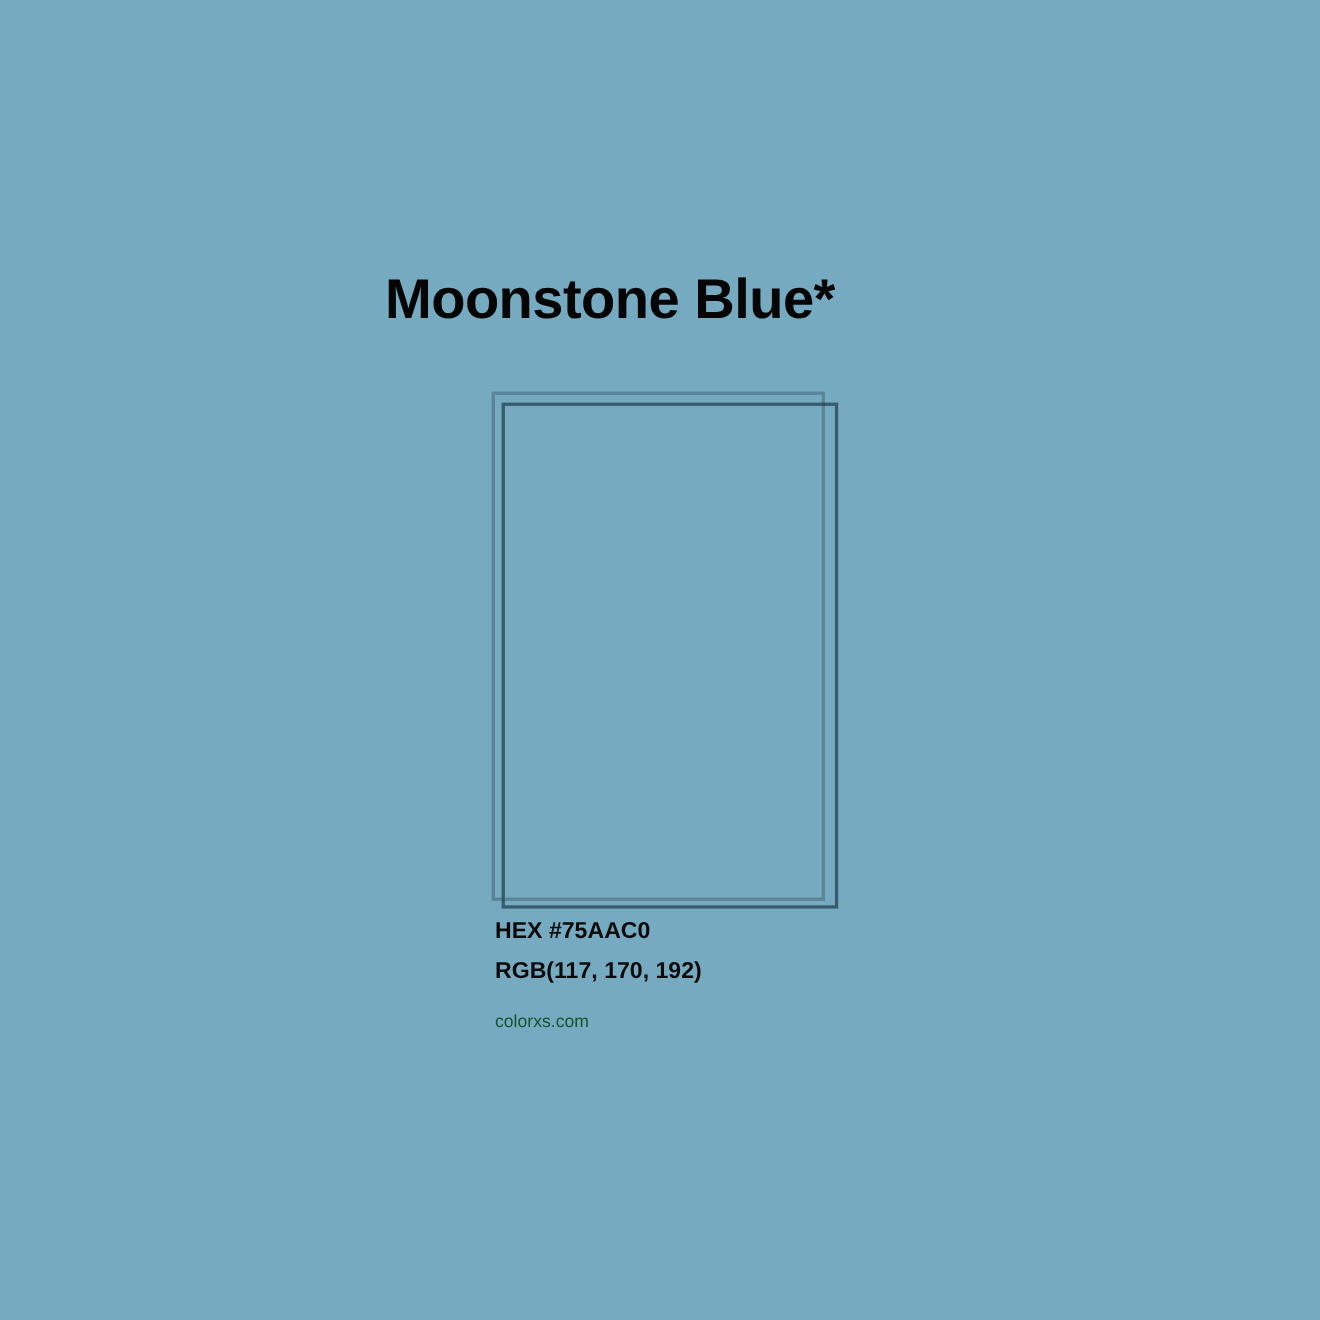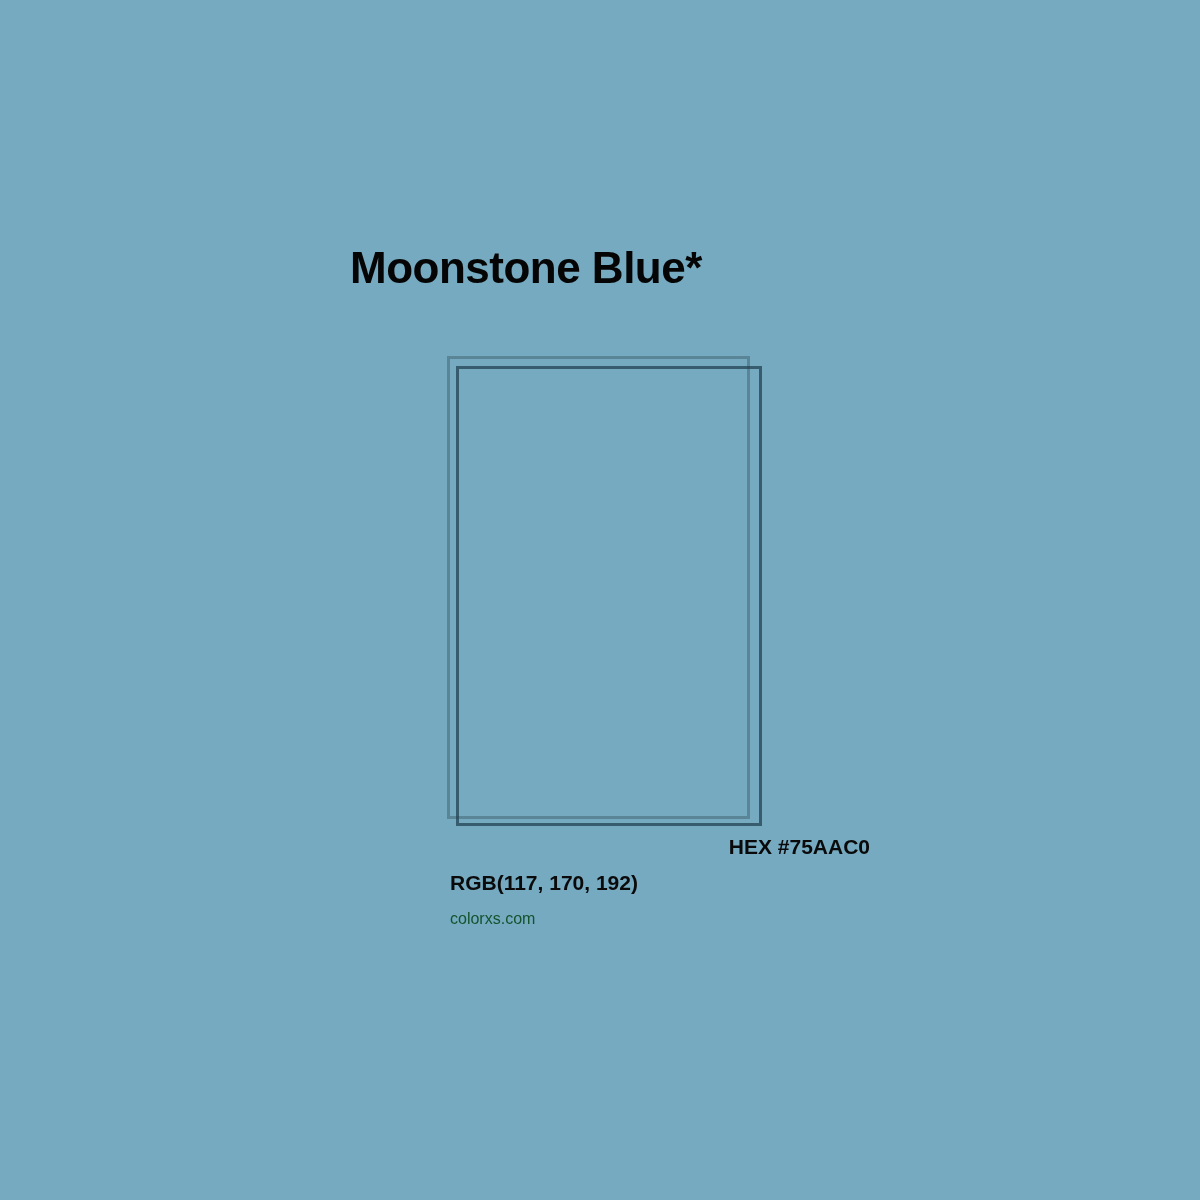--- a/index.html
+++ b/index.html
@@ -21,21 +21,21 @@
     inset: 0;
     width: 1200px;
     height: 1200px;
   }
 
   
   .color-title {
     position: absolute;
     left: 350px;
     top: 245px;
-    font-size: 44px;
+    font-size: 51px;
     font-weight: bold;
     line-height: 1.05;
     letter-spacing: -0.5px;
     color: #050505;
     white-space: nowrap;
   }
 
   
   .swatch-area {
     position: absolute;
@@ -79,25 +79,24 @@
   .info-line {
     font-size: 21px;
     font-weight: bold;
     color: #0a0a0a;
     line-height: 1.0;
     white-space: nowrap;
   }
 
   .info-hex {
     margin-bottom: 15px;
-    text-align: right;
   }
 
   .info-rgb {
-    margin-bottom: 18px;
+    margin-bottom: 29px;
   }
 
   .site-credit {
     font-size: 16px;
     font-weight: normal;
     color: #14532d;
     line-height: 1.0;
     white-space: nowrap;
   }
 </style>

